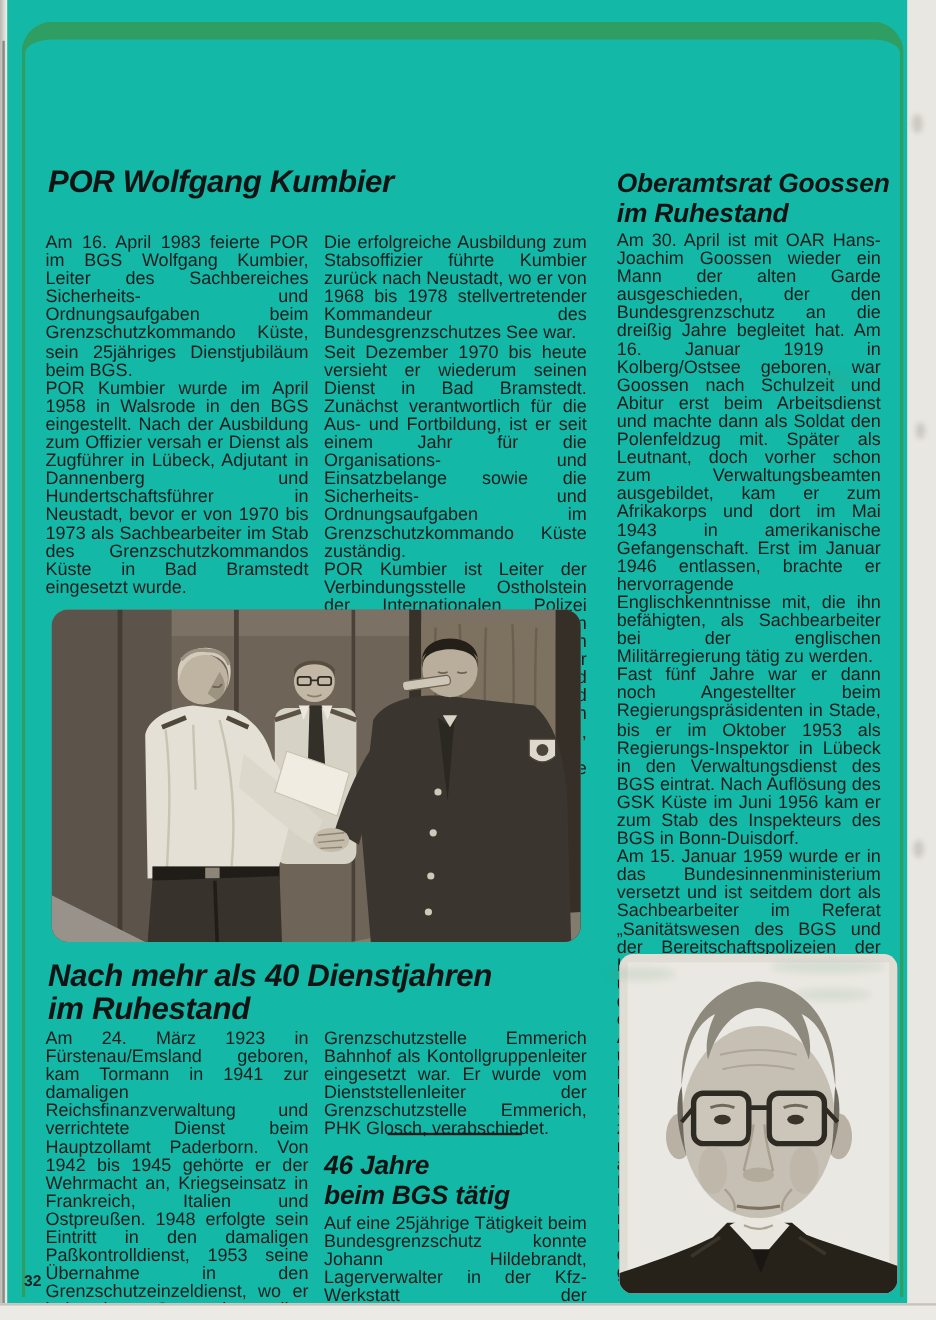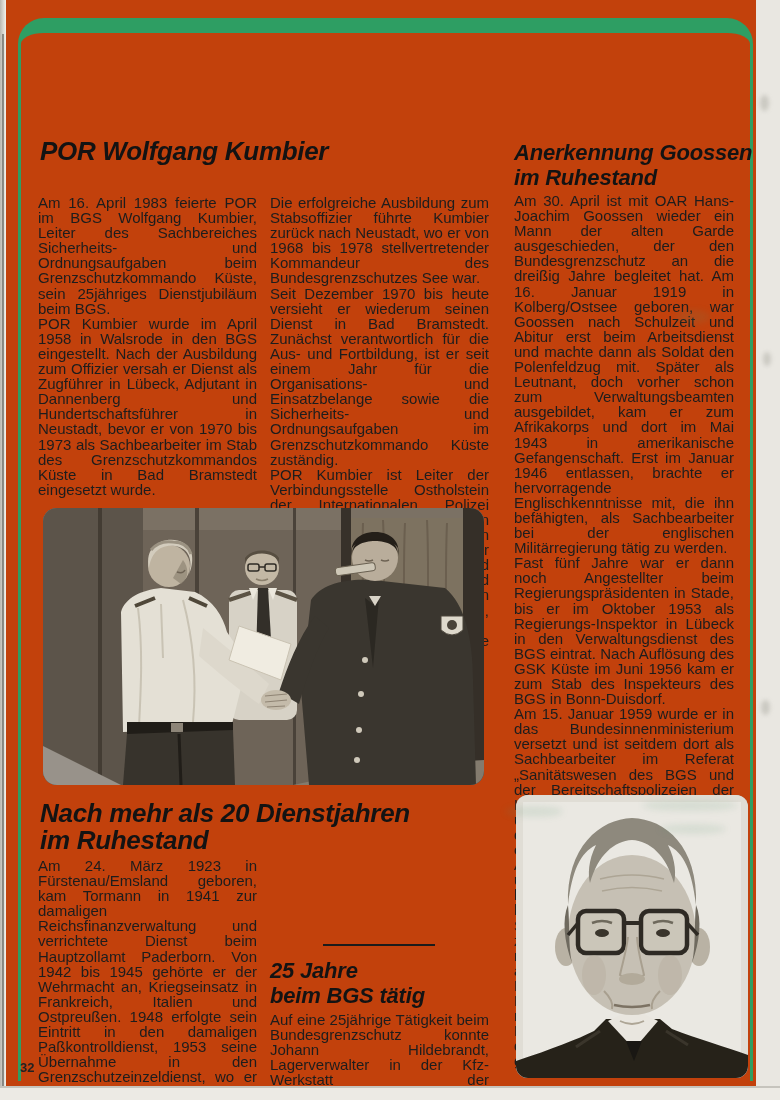--- a/index.html
+++ b/index.html
@@ -1,16 +1,16 @@
 <!DOCTYPE html>
 <html><head>
 <meta charset="utf-8">
 <style>
   html,body{margin:0;padding:0;background:#e8e6e0;}
-  .page{position:relative;width:780px;height:1100px;background:#c2410c;overflow:hidden;
+  .page{position:relative;width:780px;height:1100px;background:#14b8a6;overflow:hidden;
         font-family:"Liberation Sans",sans-serif;}
   
   .edge-left{position:absolute;left:0;top:0;width:6px;height:1100px;
              background:linear-gradient(to right,#b9b7b1,#f3f1eb);}
   .edge-left-line{position:absolute;left:2px;top:34px;width:2px;height:1052px;background:#4a4a46;opacity:.55;}
   .edge-right{position:absolute;left:756px;top:0;width:24px;height:1100px;background:#e9e7e1;}
   .edge-bottom{position:absolute;left:0;top:1086px;width:780px;height:14px;background:#eceae4;}
   .edge-bottom-line{position:absolute;left:0;top:1086px;width:780px;height:2px;background:#c6c4bd;}
   
   .frame{position:absolute;left:18px;top:18px;width:735px;height:1063px;box-sizing:border-box;
@@ -57,21 +57,21 @@
     <p>POR Kumbier wurde im April 1958 in Walsrode in den BGS eingestellt. Nach der Ausbildung zum Offizier versah er Dienst als Zugführer in Lübeck, Adjutant in Dannenberg und Hundertschaftsführer in Neustadt, bevor er von 1970 bis 1973 als Sachbearbeiter im Stab des Grenzschutzkommandos Küste in Bad Bramstedt eingesetzt wurde.</p>
   </div>
   <div class="col" style="left:270px;top:195px;">
     <p>Die erfolgreiche Ausbildung zum Stabsoffizier führte Kumbier zurück nach Neustadt, wo er von 1968 bis 1978 stellvertretender Kommandeur des Bundesgrenzschutzes See war.</p>
     <p>Seit Dezember 1970 bis heute versieht er wiederum seinen Dienst in Bad Bramstedt. Zunächst verantwortlich für die Aus- und Fortbildung, ist er seit einem Jahr für die Organisations- und Einsatzbelange sowie die Sicherheits- und Ordnungsaufgaben im Grenzschutzkommando Küste zuständig.</p>
     <p>POR Kumbier ist Leiter der Verbindungsstelle Ostholstein der Internationalen Polizei Assoziation und trägt seit vielen Jahren zur besseren Verständigung der Polizeibeamten im In- und Ausland bei. Auf unserem Bild beglückwünscht ihn Kommandeur Pretzsch (links), Mitte: PD im BGS Mayer.</p>
     <p class="credit">V./Foto: Rattunde</p>
   </div>
 
   <h2 class="h-med" style="left:514px;top:140px;">
-    <span>Anerkennung Goossen</span><br>
+    <span>Oberamtsrat Goossen</span><br>
     <span>im Ruhestand</span>
   </h2>
   <div class="col" style="left:514px;top:193px;width:220px;">
     <p>Am 30. April ist mit OAR Hans-Joachim Goossen wieder ein Mann der alten Garde ausgeschieden, der den Bundesgrenzschutz an die dreißig Jahre begleitet hat. Am 16. Januar 1919 in Kolberg/Ostsee geboren, war Goossen nach Schulzeit und Abitur erst beim Arbeitsdienst und machte dann als Soldat den Polenfeldzug mit. Später als Leutnant, doch vorher schon zum Verwaltungsbeamten ausgebildet, kam er zum Afrikakorps und dort im Mai 1943 in amerikanische Gefangenschaft. Erst im Januar 1946 entlassen, brachte er hervorragende Englischkenntnisse mit, die ihn befähigten, als Sachbearbeiter bei der englischen Militärregierung tätig zu werden.</p>
     <p>Fast fünf Jahre war er dann noch Angestellter beim Regierungspräsidenten in Stade, bis er im Oktober 1953 als Regierungs-Inspektor in Lübeck in den Verwaltungsdienst des BGS eintrat. Nach Auflösung des GSK Küste im Juni 1956 kam er zum Stab des Inspekteurs des BGS in Bonn-Duisdorf.</p>
     <p>Am 15. Januar 1959 wurde er in das Bundesinnenministerium versetzt und ist seitdem dort als Sachbearbeiter im Referat „Sanitätswesen des BGS und der Bereitschaftspolizeien der Länder“ tätig gewesen. Unter und mit den bisher vier Leitern des Referates hat er entscheidend zum ständigen Ausbau und der Entwicklung unseres Sanitätswesens beigetragen. Seine hervorragenden Sachkenntnisse, gepaart mit zunehmender Erfahrung, machten ihn zu einem stets, auch von nachgeordneten Dienststellen gefragten Mitarbeiter. Tatkraft mit viel menschlicher Fürsorge und Kameradschaft zeichneten ihn dabei aus und erklären seine große Beliebtheit.</p>
   </div>
 
   <div class="photo ceremony">
     <svg width="441" height="277" viewBox="0 0 441 277">
@@ -140,30 +140,33 @@
 
       <polygon points="196,118 248,136 238,172 186,152" fill="#f0ece1" stroke="#c9c2b2"></polygon>
       <g>
         <ellipse cx="233" cy="192" rx="15" ry="10" fill="#c4bbaa"></ellipse>
         <path d="M222,188 L244,186 M222,194 L244,192 M224,199 L242,198" stroke="#8f8474" stroke-width="1.2"></path>
       </g>
     </svg>
   </div>
 
   <h2 class="h-big" style="left:40px;top:800px;">
-    <span>Nach mehr als 20 Dienstjahren</span><br>
+    <span>Nach mehr als 40 Dienstjahren</span><br>
     <span>im Ruhestand</span>
   </h2>
   <div class="col" style="left:38px;top:858px;">
     <p>Am 24. März 1923 in Fürstenau/Emsland geboren, kam Tormann in 1941 zur damaligen Reichsfinanzverwaltung und verrichtete Dienst beim Hauptzollamt Paderborn. Von 1942 bis 1945 gehörte er der Wehrmacht an, Kriegseinsatz in Frankreich, Italien und Ostpreußen. 1948 erfolgte sein Eintritt in den damaligen Paßkontrolldienst, 1953 seine Übernahme in den Grenzschutzeinzeldienst, wo er bei den Grenzschutzstellen Emmerich Rheinhafen, Elten Autobahn und im letzten Jahrzent bei der</p>
   </div>
+  <div class="col" style="left:270px;top:858px;">
+    <p>Grenzschutzstelle Emmerich Bahnhof als Kontollgruppenleiter eingesetzt war. Er wurde vom Dienststellenleiter der Grenzschutzstelle Emmerich, PHK Glosch, verabschiedet.</p>
+  </div>
 
   <div class="divider"></div>
   <h2 class="h-med" style="left:270px;top:958px;">
-    <span>25 Jahre</span><br>
+    <span>46 Jahre</span><br>
     <span>beim BGS tätig</span>
   </h2>
   <div class="col" style="left:270px;top:1012px;">
     <p><span>Auf eine 25jährige Tätigkeit beim Bundesgrenzschutz konnte Johann Hildebrandt, Lagerverwalter in der Kfz-Werkstatt der Grenzschutzabteilung Schwandorf, zurückblicken.</span><span class="owi">owi</span></p>
   </div>
 
   <div class="photo portrait">
     <svg width="232" height="283" viewBox="0 0 232 283">
       <rect x="0" y="0" width="232" height="283" fill="#eae8e2"></rect>
       <rect x="0" y="0" width="232" height="283" fill="none" stroke="#d8d5cd" stroke-width="14" opacity="0.6"></rect>

